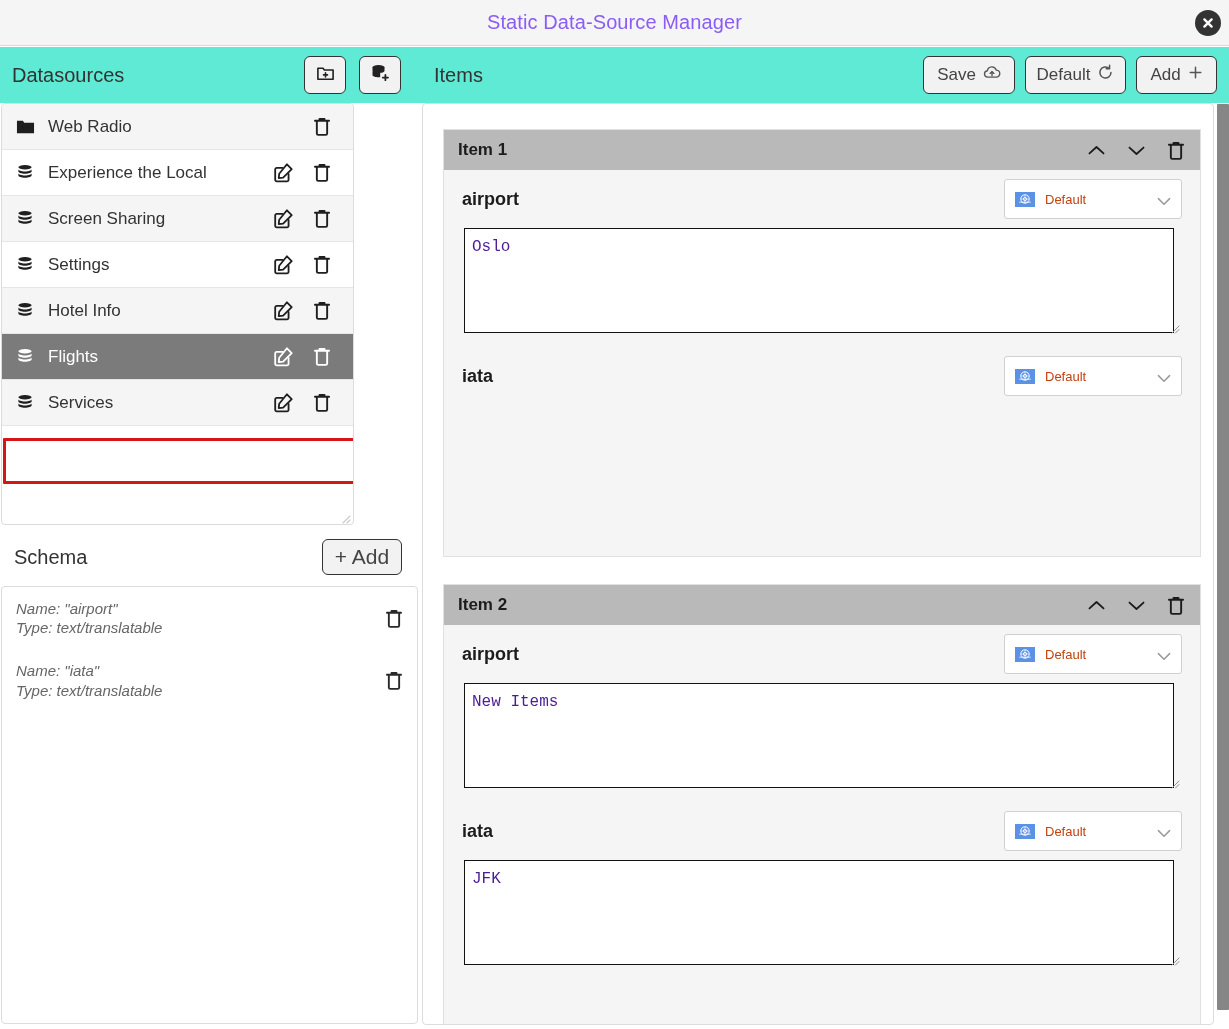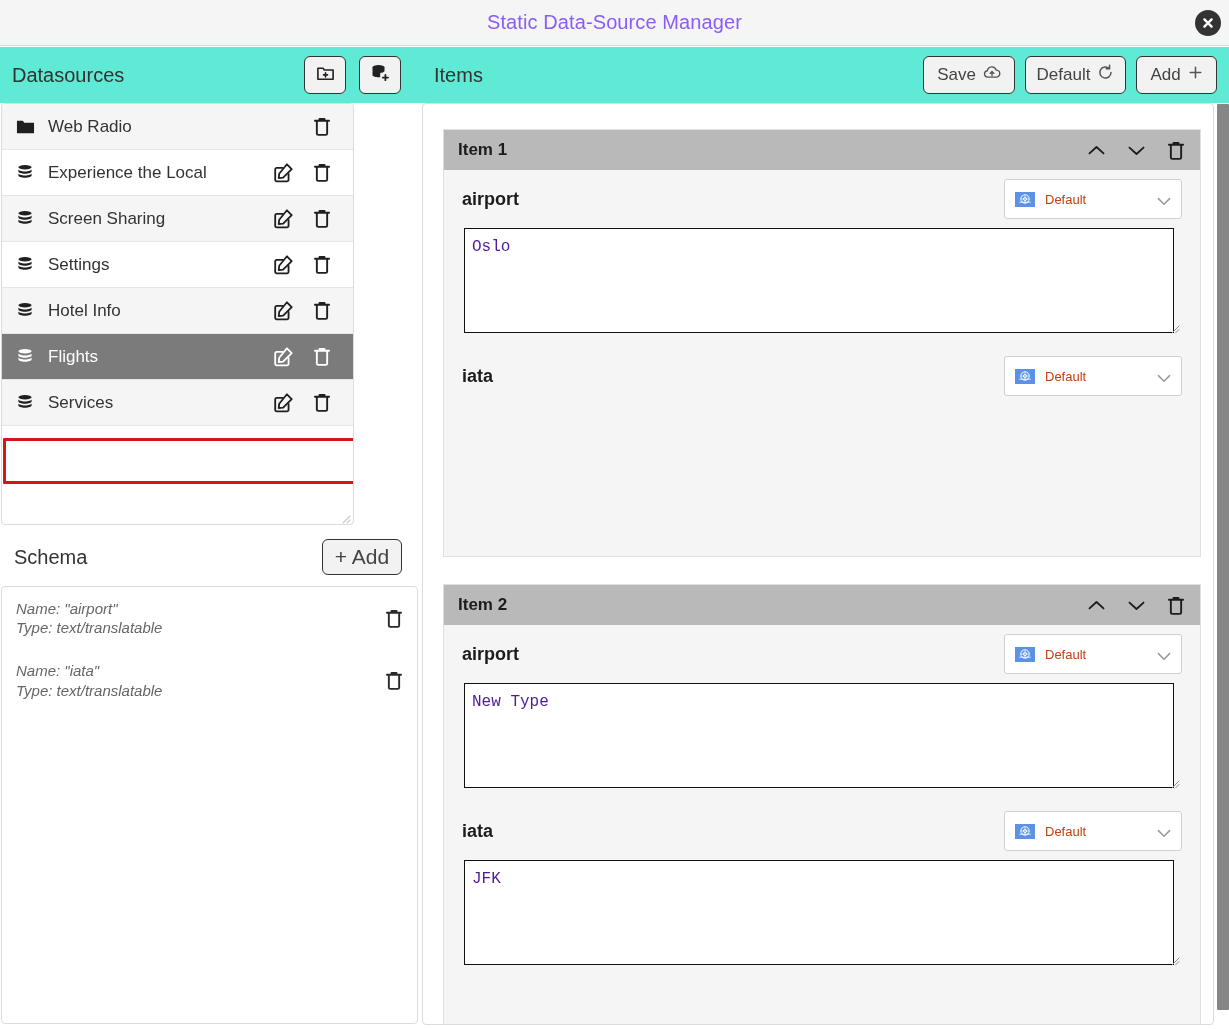--- a/index.html
+++ b/index.html
@@ -649,21 +649,21 @@
                     <path d="M1.2 9.2h11.6" stroke="#fff" stroke-width=".8"></path>
                   </svg>
                 </span>
                 <span class="lang-name">Default</span>
                 <span class="chev"><svg width="14" height="9" viewBox="0 0 14 9" aria-hidden="true">
                     <path d="M1.4 1.6 7 7.2 12.6 1.6" fill="none" stroke="#9a9a9a" stroke-width="1.5" stroke-linecap="round" stroke-linejoin="round"></path>
                   </svg></span>
               </span>
             </div>
             <div class="ta-wrap">
-              <div class="ta">New Type</div>
+              <div class="ta">New Items</div>
               <span class="ta-grip"><svg width="11" height="11" viewBox="0 0 11 11" aria-hidden="true">
                   <path d="M10 3 3 10 M10 6.5 6.5 10" stroke="#8e8e8e" stroke-width="1" stroke-linecap="round"></path>
                 </svg></span>
             </div>
             <div class="spacer"></div>
             <div class="field-row">
               <span class="field-label">iata</span>
               <span class="lang-select">
                 <span class="flag-ico">
                   <svg width="14" height="12" viewBox="0 0 14 12" aria-hidden="true">

